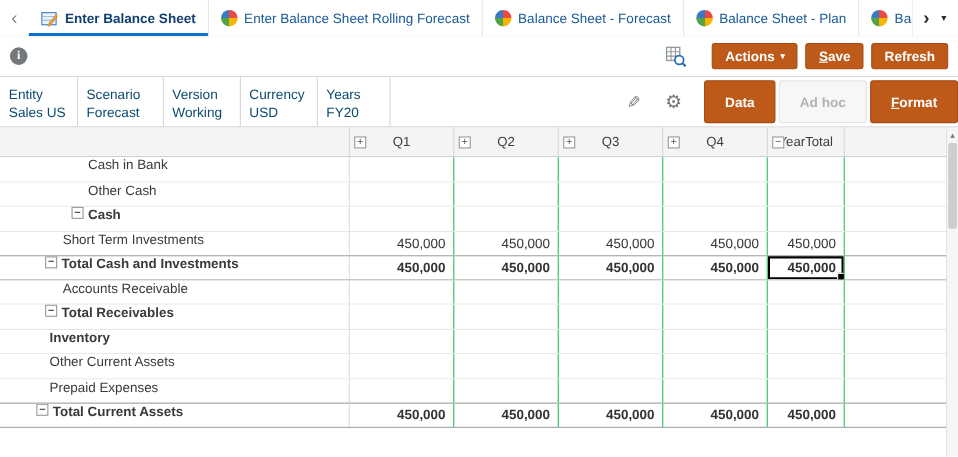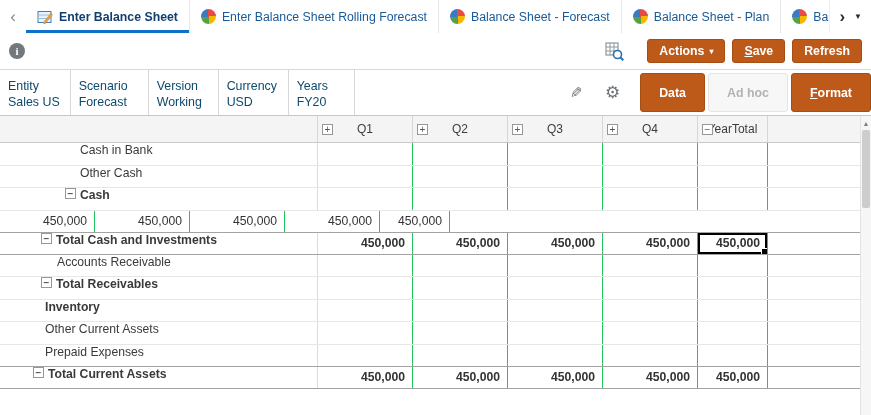--- a/index.html
+++ b/index.html
@@ -248,20 +248,23 @@
             <span>Cash</span>
           </div>
           <div class="vcell" style="width: 95px;"></div>
           <div class="vcell" style="width: 95px;"></div>
           <div class="vcell" style="width: 95px;"></div>
           <div class="vcell" style="width: 95px;"></div>
           <div class="vcell" style="width: 70px;"></div>
           <div class="fcell"></div>
         </div>
         <div class="grid-row">
+          <div class="lcell" style="padding-left: 57px;">
+            <span>Short Term Investments</span>
+          </div>
           <div class="vcell" style="width: 95px;">450,000</div>
           <div class="vcell" style="width: 95px;">450,000</div>
           <div class="vcell" style="width: 95px;">450,000</div>
           <div class="vcell" style="width: 95px;">450,000</div>
           <div class="vcell" style="width: 70px;">450,000</div>
           <div class="fcell"></div>
         </div>
         <div class="grid-row bold emph">
           <div class="lcell" style="padding-left: 41px;">
             <span class="cbox">−</span>

